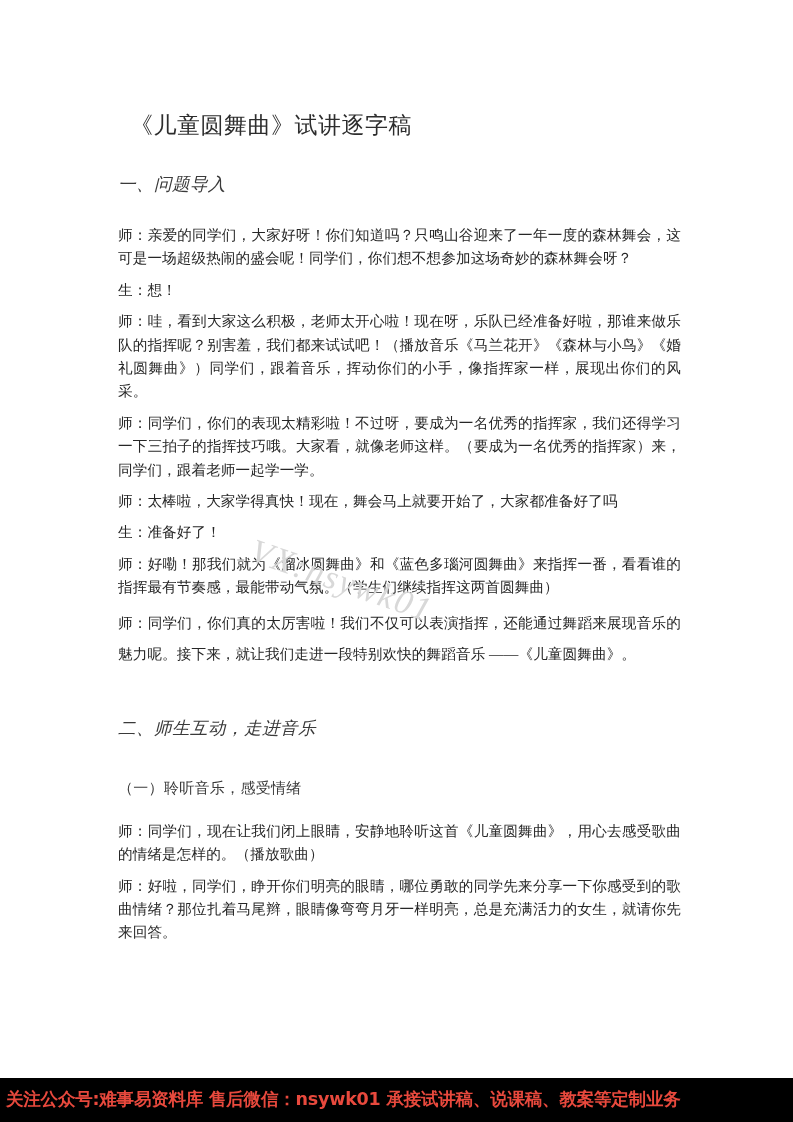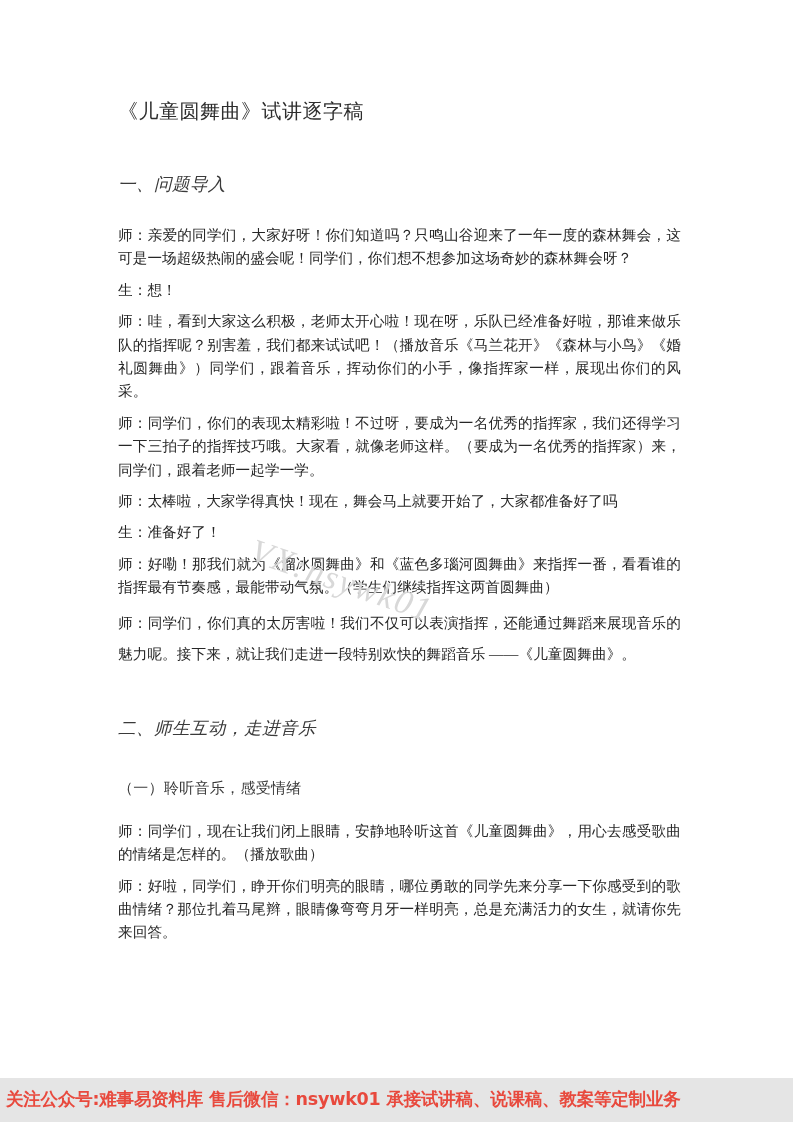--- a/index.html
+++ b/index.html
@@ -51,26 +51,26 @@
   
   .doc {
     position: absolute;
     left: 0;
     top: 0;
     width: 793px;
     z-index: 2;
   }
 
   .doc-title {
-    margin: 0;
+    margin: 12px;
     padding: 0;
     position: absolute;
     left: 118px;
     top: 98px;
-    font-size: 20px;
+    font-size: 23px;
     font-weight: 400;
     color: #2d2d2d;
     letter-spacing: 0.5px;
     white-space: nowrap;
     font-family: "Liberation Serif", "DejaVu Serif", serif;
   }
 
   .content {
     position: absolute;
     left: 118px;
@@ -118,21 +118,21 @@
   .sp-34 { height: 34px; }
   .sp-44 { height: 44px; }
 
   
   .footer-banner {
     position: absolute;
     left: 0;
     bottom: 0;
     width: 793px;
     height: 44px;
-    background: #e5e5e5;
+    background: #000000;
     display: flex;
     align-items: center;
     z-index: 5;
   }
   .footer-text {
     font-family: "DejaVu Sans", "Liberation Sans", sans-serif;
     font-size: 17.5px;
     font-weight: bold;
     color: #e8493d;
     white-space: nowrap;

